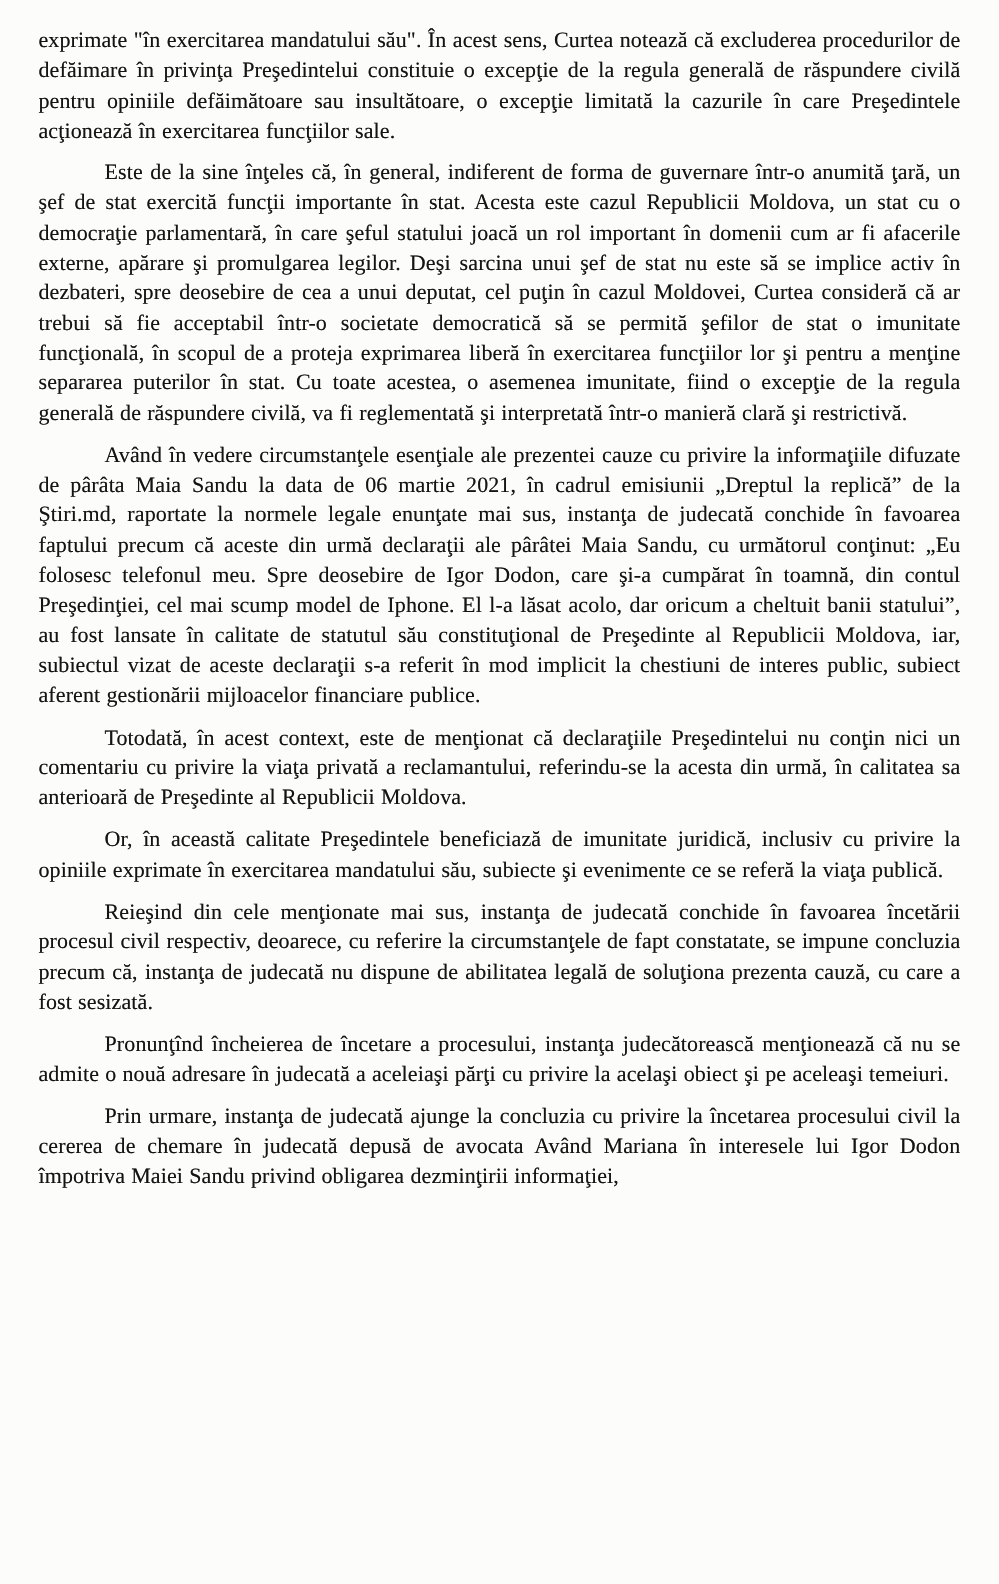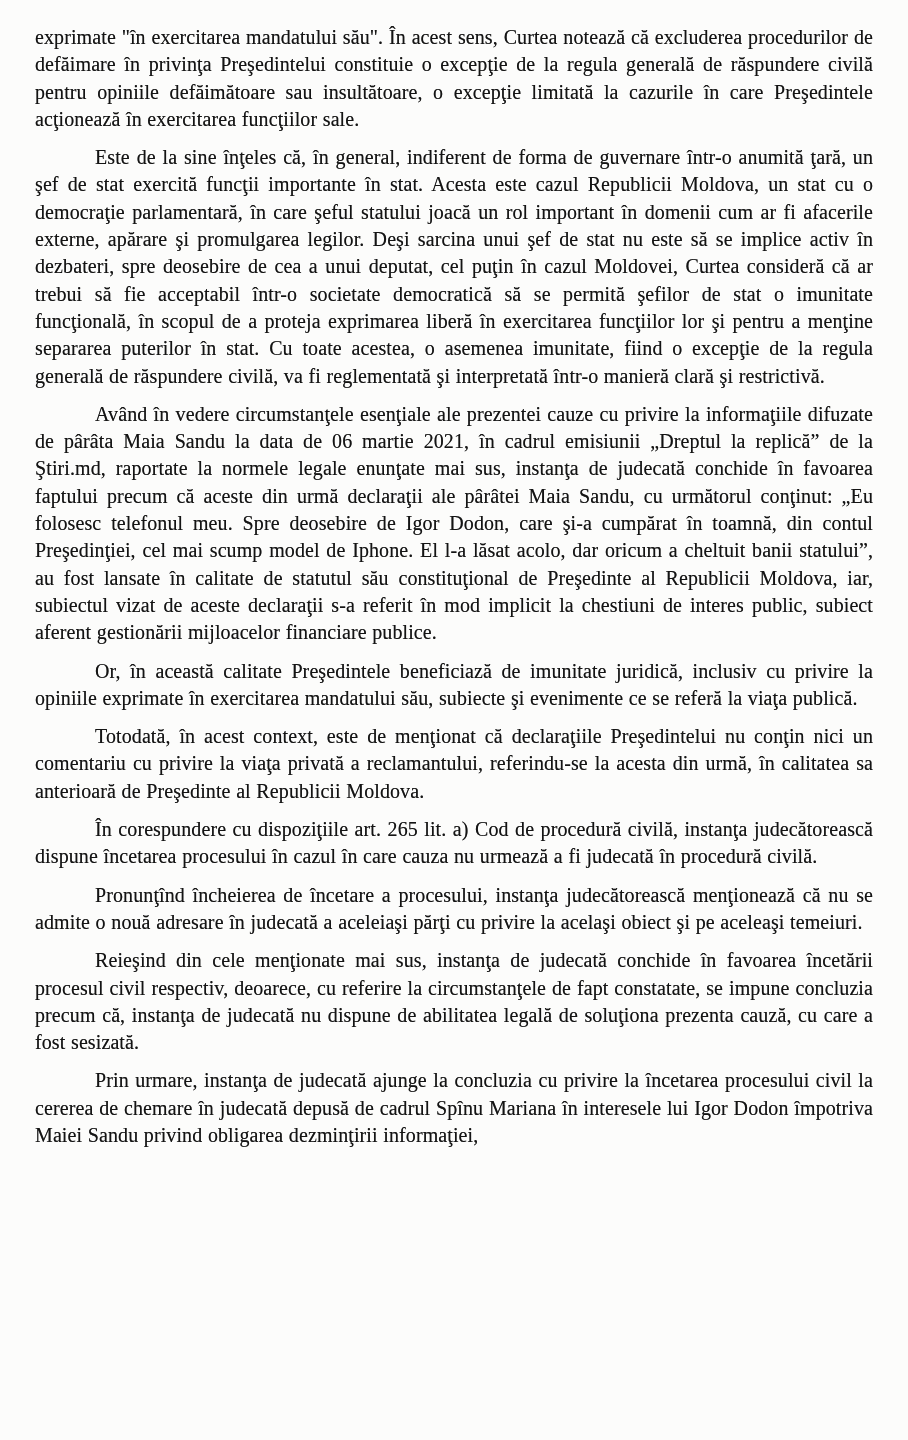--- a/index.html
+++ b/index.html
@@ -38,19 +38,18 @@
     margin-top: 11px;
   }
 </style>
 </head>
 <body>
 
 <div class="page">
   <p>exprimate "în exercitarea mandatului său". În acest sens, Curtea notează că excluderea procedurilor de defăimare în privinţa Preşedintelui constituie o excepţie de la regula generală de răspundere civilă pentru opiniile defăimătoare sau insultătoare, o excepţie limitată la cazurile în care Preşedintele acţionează în exercitarea funcţiilor sale.</p>
   <p class="indent">Este de la sine înţeles că, în general, indiferent de forma de guvernare într-o anumită ţară, un şef de stat exercită funcţii importante în stat. Acesta este cazul Republicii Moldova, un stat cu o democraţie parlamentară, în care şeful statului joacă un rol important în domenii cum ar fi afacerile externe, apărare şi promulgarea legilor. Deşi sarcina unui şef de stat nu este să se implice activ în dezbateri, spre deosebire de cea a unui deputat, cel puţin în cazul Moldovei, Curtea consideră că ar trebui să fie acceptabil într-o societate democratică să se permită şefilor de stat o imunitate funcţională, în scopul de a proteja exprimarea liberă în exercitarea funcţiilor lor şi pentru a menţine separarea puterilor în stat. Cu toate acestea, o asemenea imunitate, fiind o excepţie de la regula generală de răspundere civilă, va fi reglementată şi interpretată într-o manieră clară şi restrictivă.</p>
   <p class="indent">Având în vedere circumstanţele esenţiale ale prezentei cauze cu privire la informaţiile difuzate de pârâta Maia Sandu la data de 06 martie 2021, în cadrul emisiunii „Dreptul la replică” de la Ştiri.md, raportate la normele legale enunţate mai sus, instanţa de judecată conchide în favoarea faptului precum că aceste din urmă declaraţii ale pârâtei Maia Sandu, cu următorul conţinut: „Eu folosesc telefonul meu. Spre deosebire de Igor Dodon, care şi-a cumpărat în toamnă, din contul Preşedinţiei, cel mai scump model de Iphone. El l-a lăsat acolo, dar oricum a cheltuit banii statului”, au fost lansate în calitate de statutul său constituţional de Preşedinte al Republicii Moldova, iar, subiectul vizat de aceste declaraţii s-a referit în mod implicit la chestiuni de interes public, subiect aferent gestionării mijloacelor financiare publice.</p>
+  <p class="indent">Totodată, în acest context, este de menţionat că declaraţiile Preşedintelui nu conţin nici un comentariu cu privire la viaţa privată a reclamantului, referindu-se la acesta din urmă, în calitatea sa anterioară de Preşedinte al Republicii Moldova.</p>
   <p class="indent">Or, în această calitate Preşedintele beneficiază de imunitate juridică, inclusiv cu privire la opiniile exprimate în exercitarea mandatului său, subiecte şi evenimente ce se referă la viaţa publică.</p>
-  <p class="indent">Totodată, în acest context, este de menţionat că declaraţiile Preşedintelui nu conţin nici un comentariu cu privire la viaţa privată a reclamantului, referindu-se la acesta din urmă, în calitatea sa anterioară de Preşedinte al Republicii Moldova.</p>
-  <p class="indent">În corespundere cu dispoziţiile art. 265 lit. a) Cod de procedură civilă, instanţa judecătorească dispune încetarea procesului în cazul în care cauza nu urmează a fi judecată în procedură civilă.</p>
+  <p class="indent">Reieşind din cele menţionate mai sus, instanţa de judecată conchide în favoarea încetării procesul civil respectiv, deoarece, cu referire la circumstanţele de fapt constatate, se impune concluzia precum că, instanţa de judecată nu dispune de abilitatea legală de soluţiona prezenta cauză, cu care a fost sesizată.</p>
   <p class="indent">Pronunţînd încheierea de încetare a procesului, instanţa judecătorească menţionează că nu se admite o nouă adresare în judecată a aceleiaşi părţi cu privire la acelaşi obiect şi pe aceleaşi temeiuri.</p>
-  <p class="indent">Reieşind din cele menţionate mai sus, instanţa de judecată conchide în favoarea încetării procesul civil respectiv, deoarece, cu referire la circumstanţele de fapt constatate, se impune concluzia precum că, instanţa de judecată nu dispune de abilitatea legală de soluţiona prezenta cauză, cu care a fost sesizată.</p>
-  <p class="indent">Prin urmare, instanţa de judecată ajunge la concluzia cu privire la încetarea procesului civil la cererea de chemare în judecată depusă de cadrul Spînu Mariana în interesele lui Igor Dodon împotriva Maiei Sandu privind obligarea dezminţirii informaţiei,</p>
+  <p class="indent">Prin urmare, instanţa de judecată ajunge la concluzia cu privire la încetarea procesului civil la cererea de chemare în judecată depusă de avocata Având Mariana în interesele lui Igor Dodon împotriva Maiei Sandu privind obligarea dezminţirii informaţiei,</p>
 </div>
 
 </body></html>

